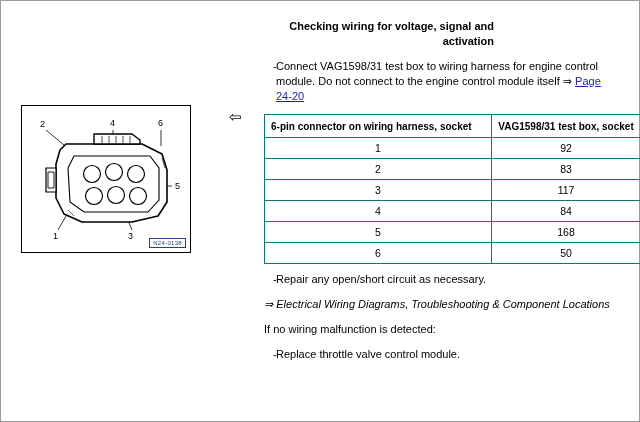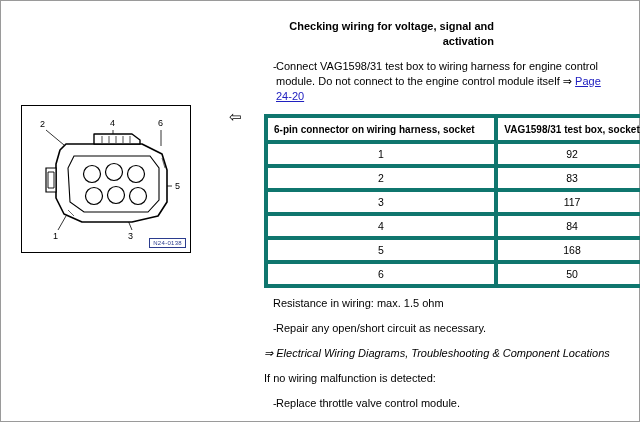--- a/index.html
+++ b/index.html
@@ -118,21 +118,21 @@
   
   table.wiring {
     border-collapse: collapse;
     width: 350px;
     font-size: 10.5px;
     margin: 2px 0 8px 0;
     table-layout: fixed;
   }
   table.wiring th,
   table.wiring td {
-    border: 4px solid #0f766e;
+    border: 1px solid #0f766e;
     padding: 3px 4px;
     text-align: center;
     vertical-align: middle;
     height: 14px;
   }
   table.wiring th {
     font-weight: bold;
     font-size: 10px;
     line-height: 13px;
     padding: 4px 6px;
@@ -241,21 +241,20 @@
           <td>5</td>
           <td>168</td>
         </tr>
         <tr>
           <td>6</td>
           <td>50</td>
         </tr>
       </tbody>
     </table>
 
-    <p class="para indent">Resistance in wiring: max. 1.5 ohm</p>
 
     <div class="bullet-row">
       <span class="dash">-</span>
       <span class="btext">Repair any open/short circuit as necessary.</span>
     </div>
 
     <p class="para italic">⇒ Electrical Wiring Diagrams, Troubleshooting &amp; Component Locations</p>
 
     <p class="para">If no wiring malfunction is detected:</p>
 

